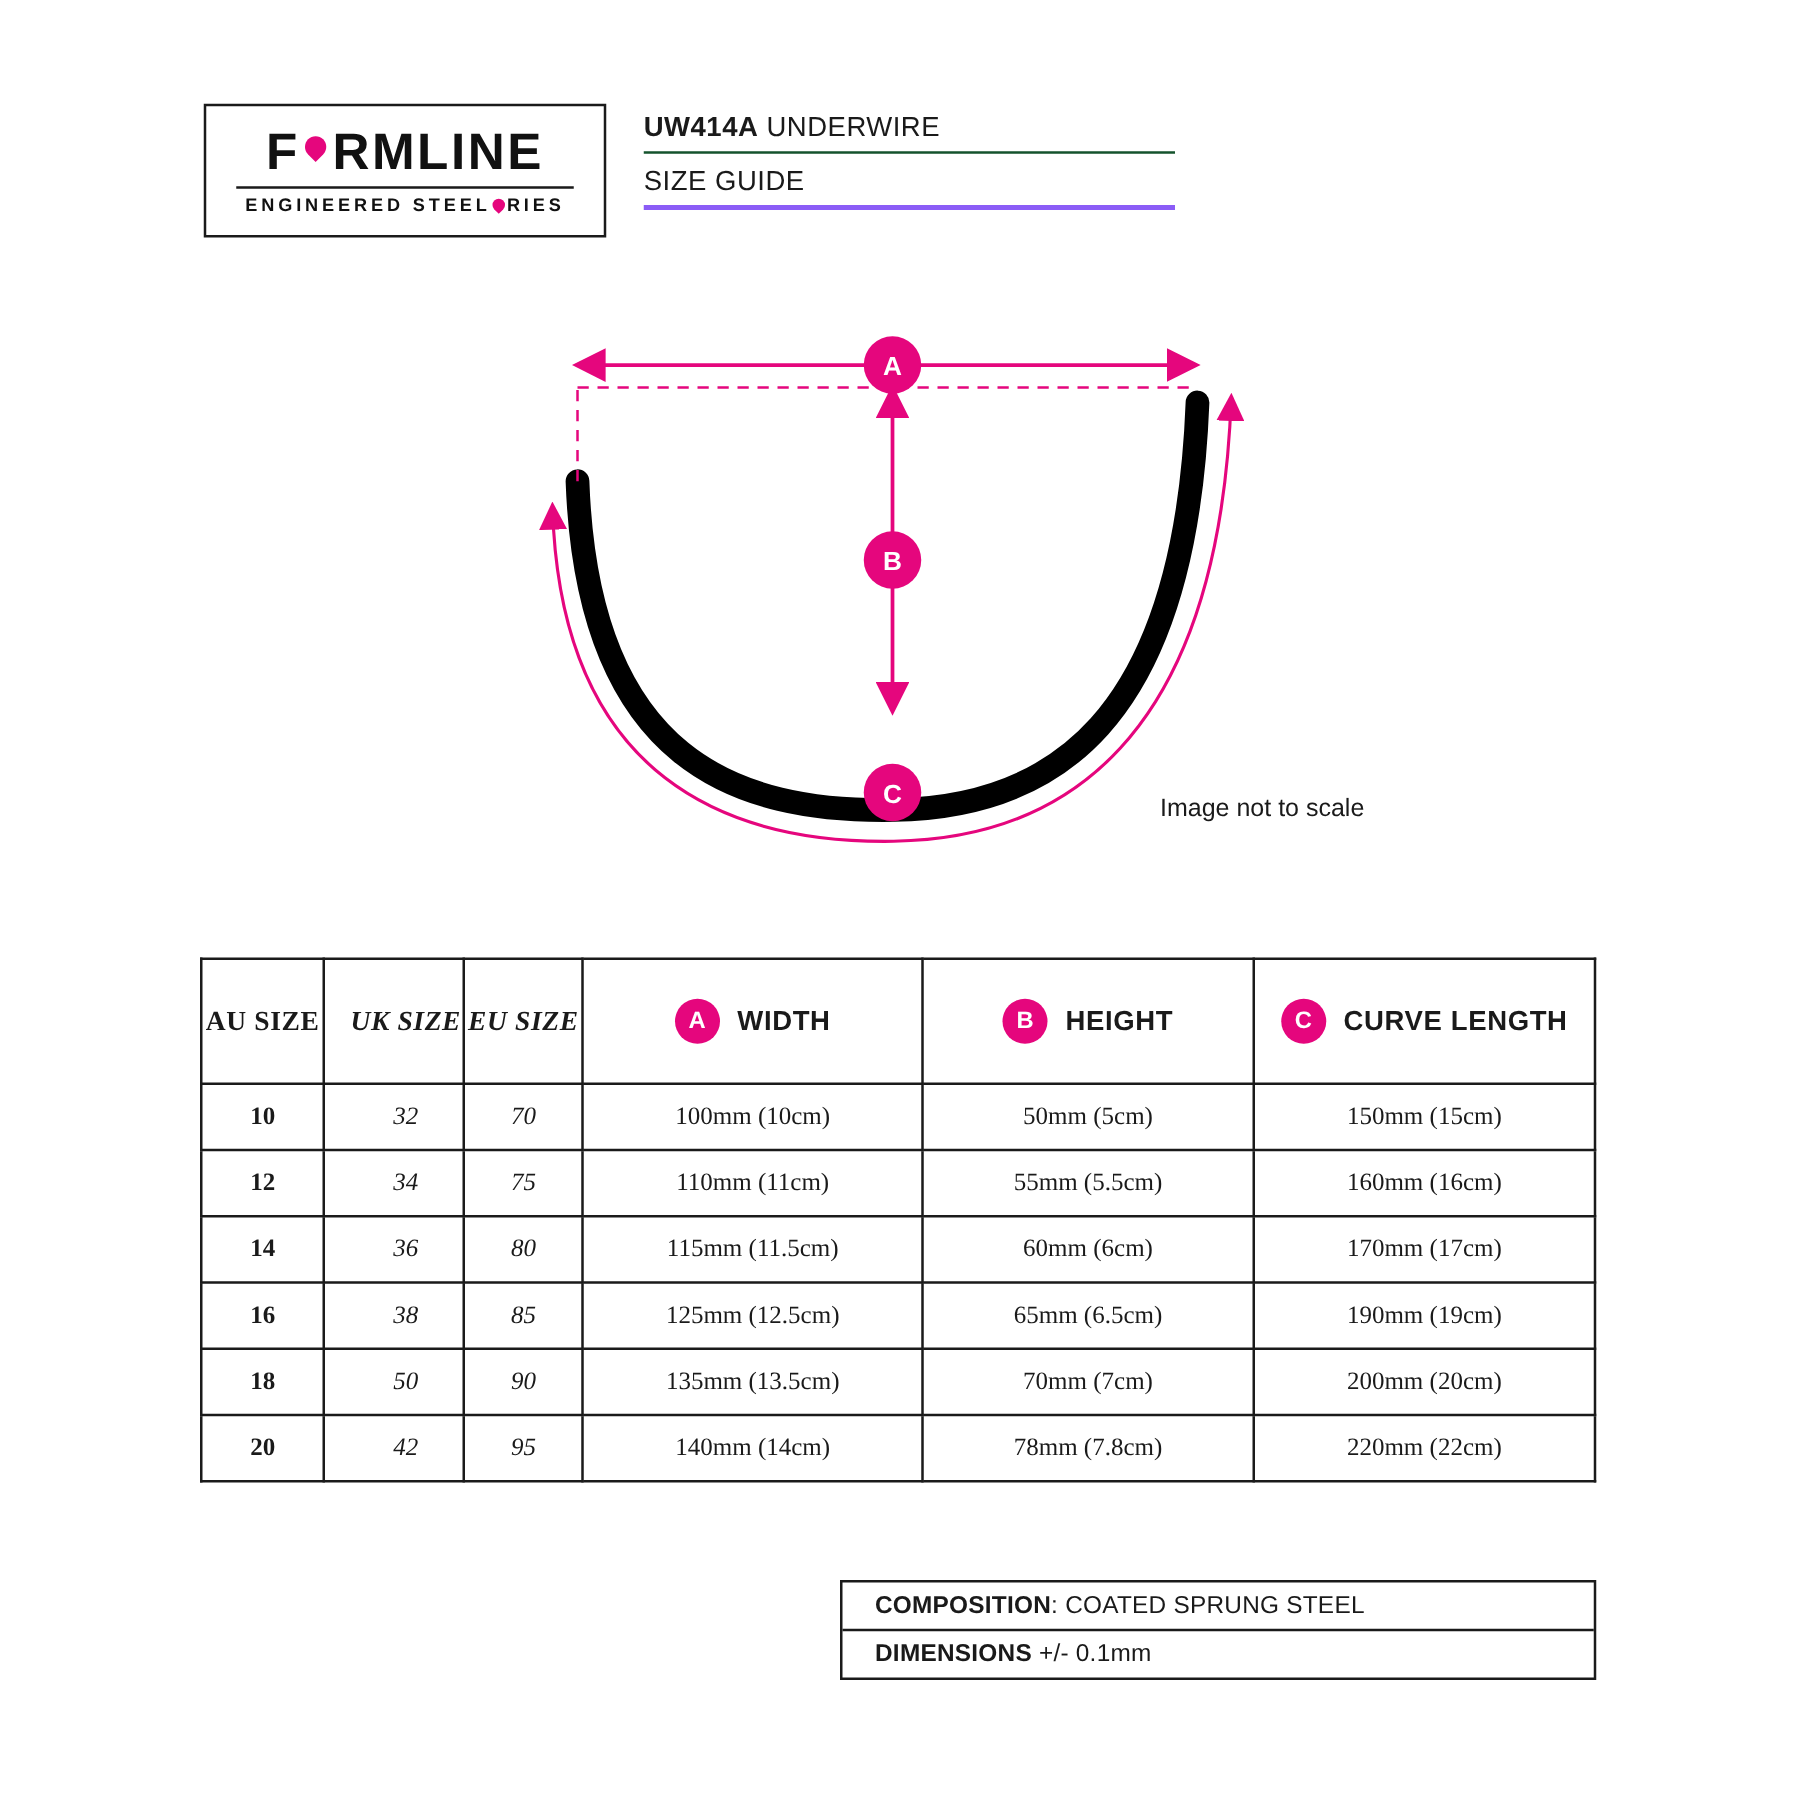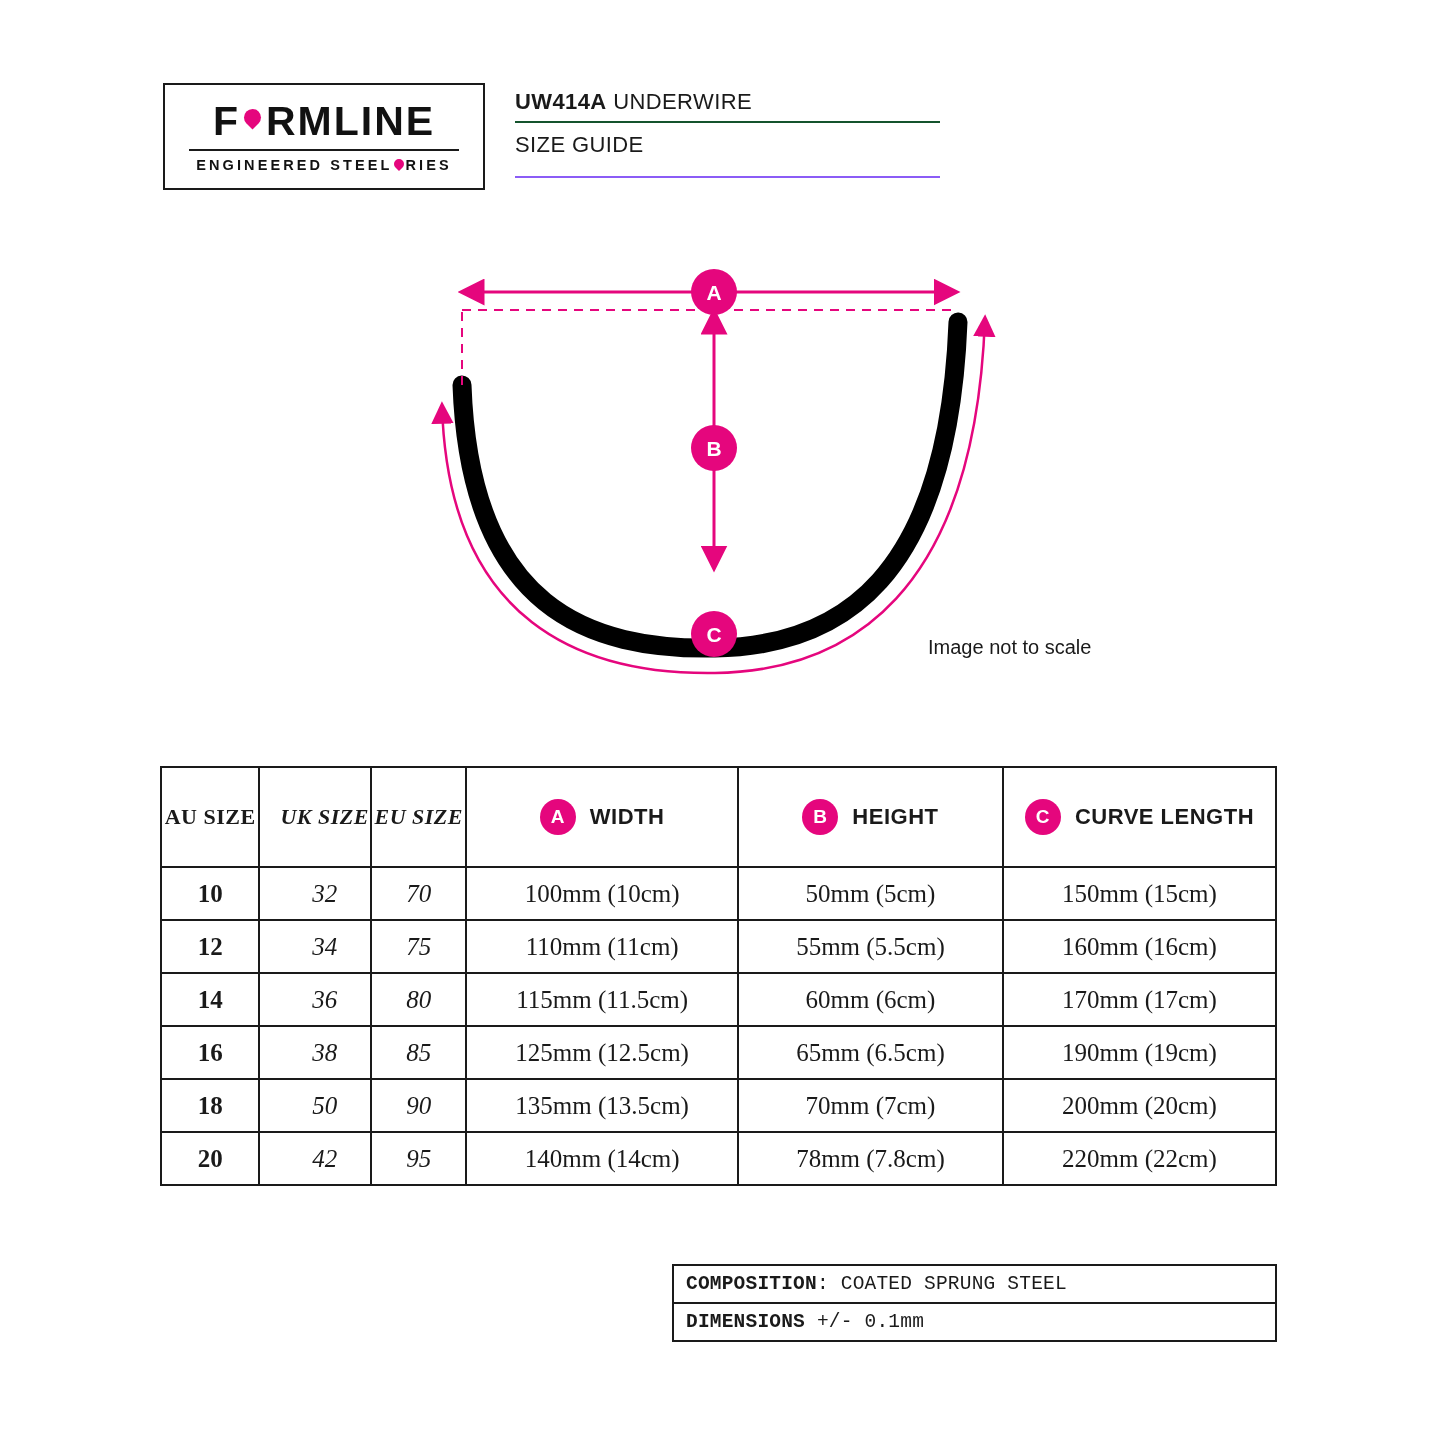--- a/index.html
+++ b/index.html
@@ -100,22 +100,22 @@
   .title-line {
     border-bottom: 2px solid #14532d;
     padding-bottom: 6px;
     margin-bottom: 9px;
     font-size: 22px;
     letter-spacing: 0.4px;
   }
   .title-line:last-child { margin-bottom: 0; }
   .title-code { font-weight: bold; }
   .title-sub {
-    border-bottom: 2px solid #8b5cf6;
-    padding-bottom: 18px;
+    border-bottom: 4px solid #8b5cf6;
+    padding-bottom: 6px;
     font-size: 22px;
     letter-spacing: 0.4px;
   }
 
   
   .diagram {
     position: absolute;
     left: 400px;
     top: 250px;
     width: 730px;
@@ -177,43 +177,42 @@
     height: 36px;
     border-radius: 50%;
     background: #e5067d;
     color: #ffffff;
     font-family: "Liberation Sans", sans-serif;
     font-weight: bold;
     font-size: 19px;
   }
   table.sizes tbody td {
     height: 49px;
-    font-size: 25px;
+    font-size: 20px;
   }
   .c-au { width: 98px; font-weight: bold; }
   .c-uk { width: 92px; font-style: italic; padding-left: 20px; }
   .c-eu { width: 95px; font-style: italic; }
   .c-w  { width: 280px; }
   .c-h  { width: 272px; }
   .c-c  { width: 280px; }
 
   
   .footer {
     position: absolute;
     left: 672px;
     top: 1264px;
     width: 605px;
     border: 2px solid #1a1a1a;
     box-sizing: border-box;
   }
   .footer-row {
-    padding: 7px 12px;
+    padding: 7px 26px;
     font-size: 19.5px;
     letter-spacing: 0.2px;
-    font-family: Liberation Mono, monospace;
   }
   .footer-row.first { border-bottom: 2px solid #1a1a1a; }
   .footer-row b { font-weight: bold; }
 </style>
 </head>
 <body>
 
 <div class="header">
 
   <div class="logo-box">

